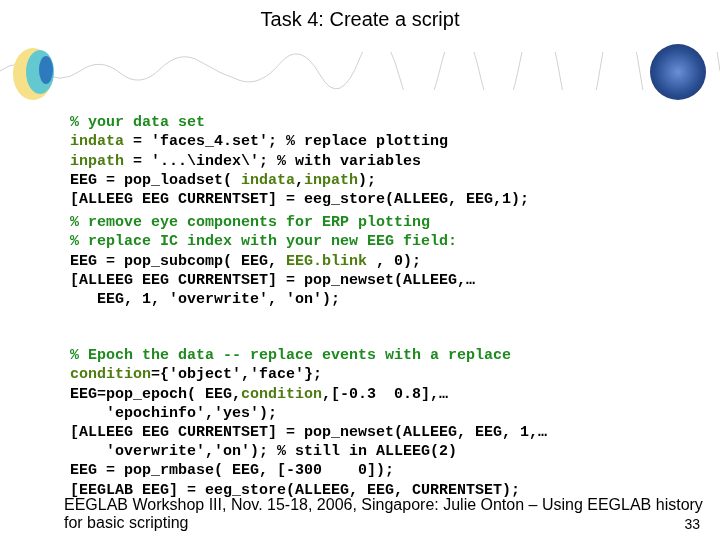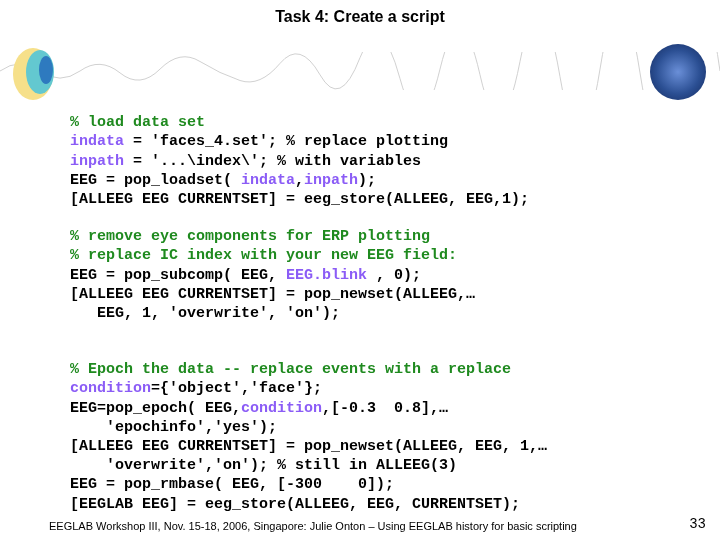--- a/index.html
+++ b/index.html
@@ -17,22 +17,22 @@
     width: 720px;
     height: 540px;
     box-sizing: border-box;
   }
   .title {
     position: absolute;
     top: 8px;
     left: 0;
     width: 100%;
     text-align: center;
-    font-size: 16px;
-    font-weight: bold;
+    font-size: 20px;
+    font-weight: normal;
     color: #000;
   }
   .bg-wave {
     position: absolute;
     top: 52px;
     left: 0;
     width: 720px;
     height: 38px;
     opacity: 0.35;
   }
@@ -57,39 +57,38 @@
     left: 70px;
     top: 94px;
     width: 600px;
     font-family: "Courier New", Courier, monospace;
     font-weight: bold;
     font-size: 15px;
     line-height: 1.28;
     color: #000;
     white-space: pre;
   }
-  .block2 { margin-top: 18px; }
+  .block2 { margin-top: 4px; }
   .block3 { margin-top: 18px; }
   .kw-green { color: #1f8a1f; }
-  .kw-red   { color: #8b5cf6; }
+  .kw-red   { color: #4d7c0f; }
   .footer {
     position: absolute;
-    left: 13px;
+    left: 28px;
     bottom: 8px;
-    font-size: 11px;
+    font-size: 16px;
     color: #000;
     padding-left: 36px;
   }
   .pagenum {
     position: absolute;
-    right: 14px;
+    right: 20px;
     bottom: 8px;
     font-size: 14px;
     color: #000;
-    font-family: Liberation Mono, monospace;
   }
 </style>
 </head>
 <body>
 
 <div class="slide">
 
   <div class="title">Task 4: Create a script</div>
 
   <svg class="bg-wave" viewBox="0 0 720 40" preserveAspectRatio="none">
@@ -98,35 +97,35 @@
 
   <svg class="bg-head" viewBox="0 0 46 56">
     <ellipse cx="23" cy="28" rx="20" ry="26" fill="#f6e08a"></ellipse>
     <ellipse cx="30" cy="26" rx="14" ry="22" fill="#63c8d0"></ellipse>
     <ellipse cx="36" cy="24" rx="7" ry="14" fill="#2e7abf"></ellipse>
   </svg>
 
   <div class="bg-logo"></div>
 
   <div class="code">
-<span class="kw-green">% load data set</span>
+<span class="kw-green">% your data set</span>
 <span class="kw-red">indata</span><span> = 'faces_4.set'; % replace plotting</span>
 <span class="kw-red">inpath</span><span> = '...\index\'; % with variables</span>
 <span>EEG = pop_loadset( </span><span class="kw-red">indata</span><span>,</span><span class="kw-red">inpath</span><span>);</span>
 <span>[ALLEEG EEG CURRENTSET] = eeg_store(ALLEEG, EEG,1);</span>
 <div class="block2"><span class="kw-green">% remove eye components for ERP plotting</span>
 <span class="kw-green">% replace IC index with your new EEG field:</span>
 <span>EEG = pop_subcomp( EEG, </span><span class="kw-red">EEG.blink</span><span> , 0);</span>
 <span>[ALLEEG EEG CURRENTSET] = pop_newset(ALLEEG,…</span>
 <span>   EEG, 1, 'overwrite', 'on');</span></div>
 <div class="block3"><span class="kw-green">% Epoch the data -- replace events with a replace</span>
 <span class="kw-red">condition</span><span>={'object','face'};</span>
 <span>EEG=pop_epoch( EEG,</span><span class="kw-red">condition</span><span>,[-0.3  0.8],…</span>
 <span>    'epochinfo','yes');</span>
 <span>[ALLEEG EEG CURRENTSET] = pop_newset(ALLEEG, EEG, 1,…</span>
-<span>    'overwrite','on'); % still in ALLEEG(3)</span>
+<span>    'overwrite','on'); % still in ALLEEG(2)</span>
 <span>EEG = pop_rmbase( EEG, [-300    0]);</span>
 <span>[EEGLAB EEG] = eeg_store(ALLEEG, EEG, CURRENTSET);</span></div></div>
 
   <div class="footer">EEGLAB Workshop III, Nov. 15-18, 2006, Singapore: Julie Onton – Using EEGLAB history for basic scripting</div>
   <div class="pagenum">33</div>
 
 </div>
 
 </body></html>

